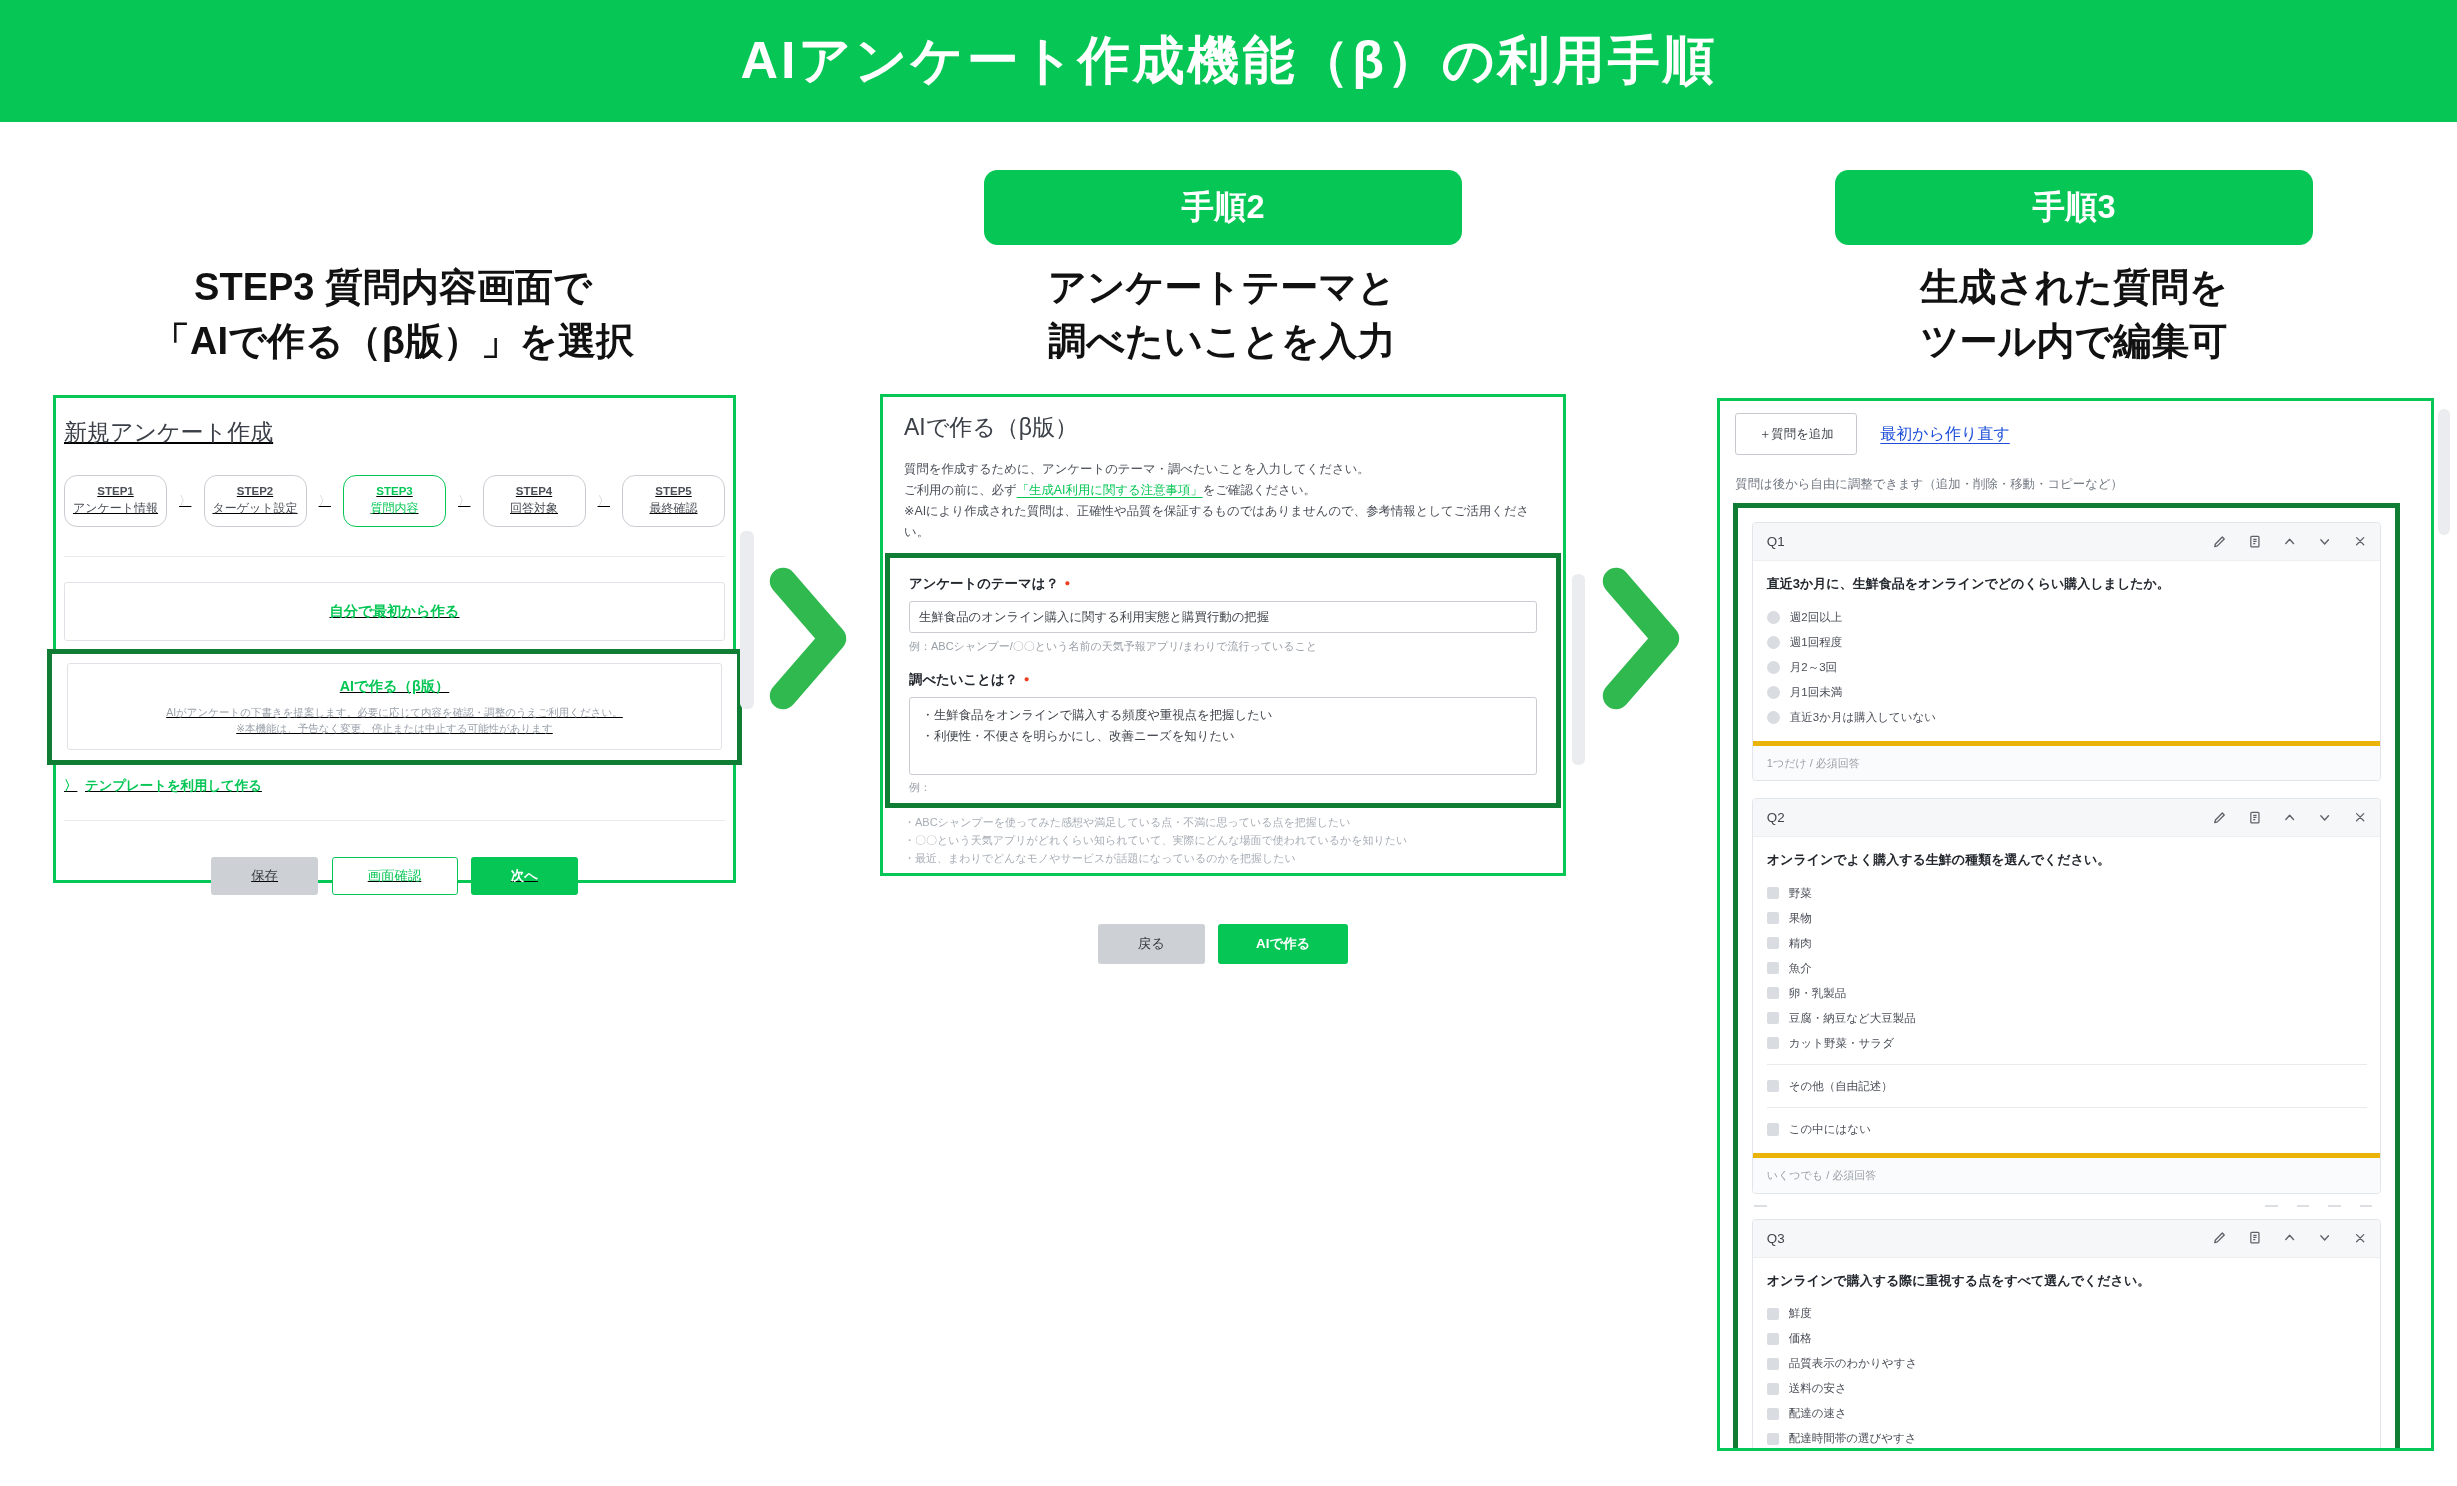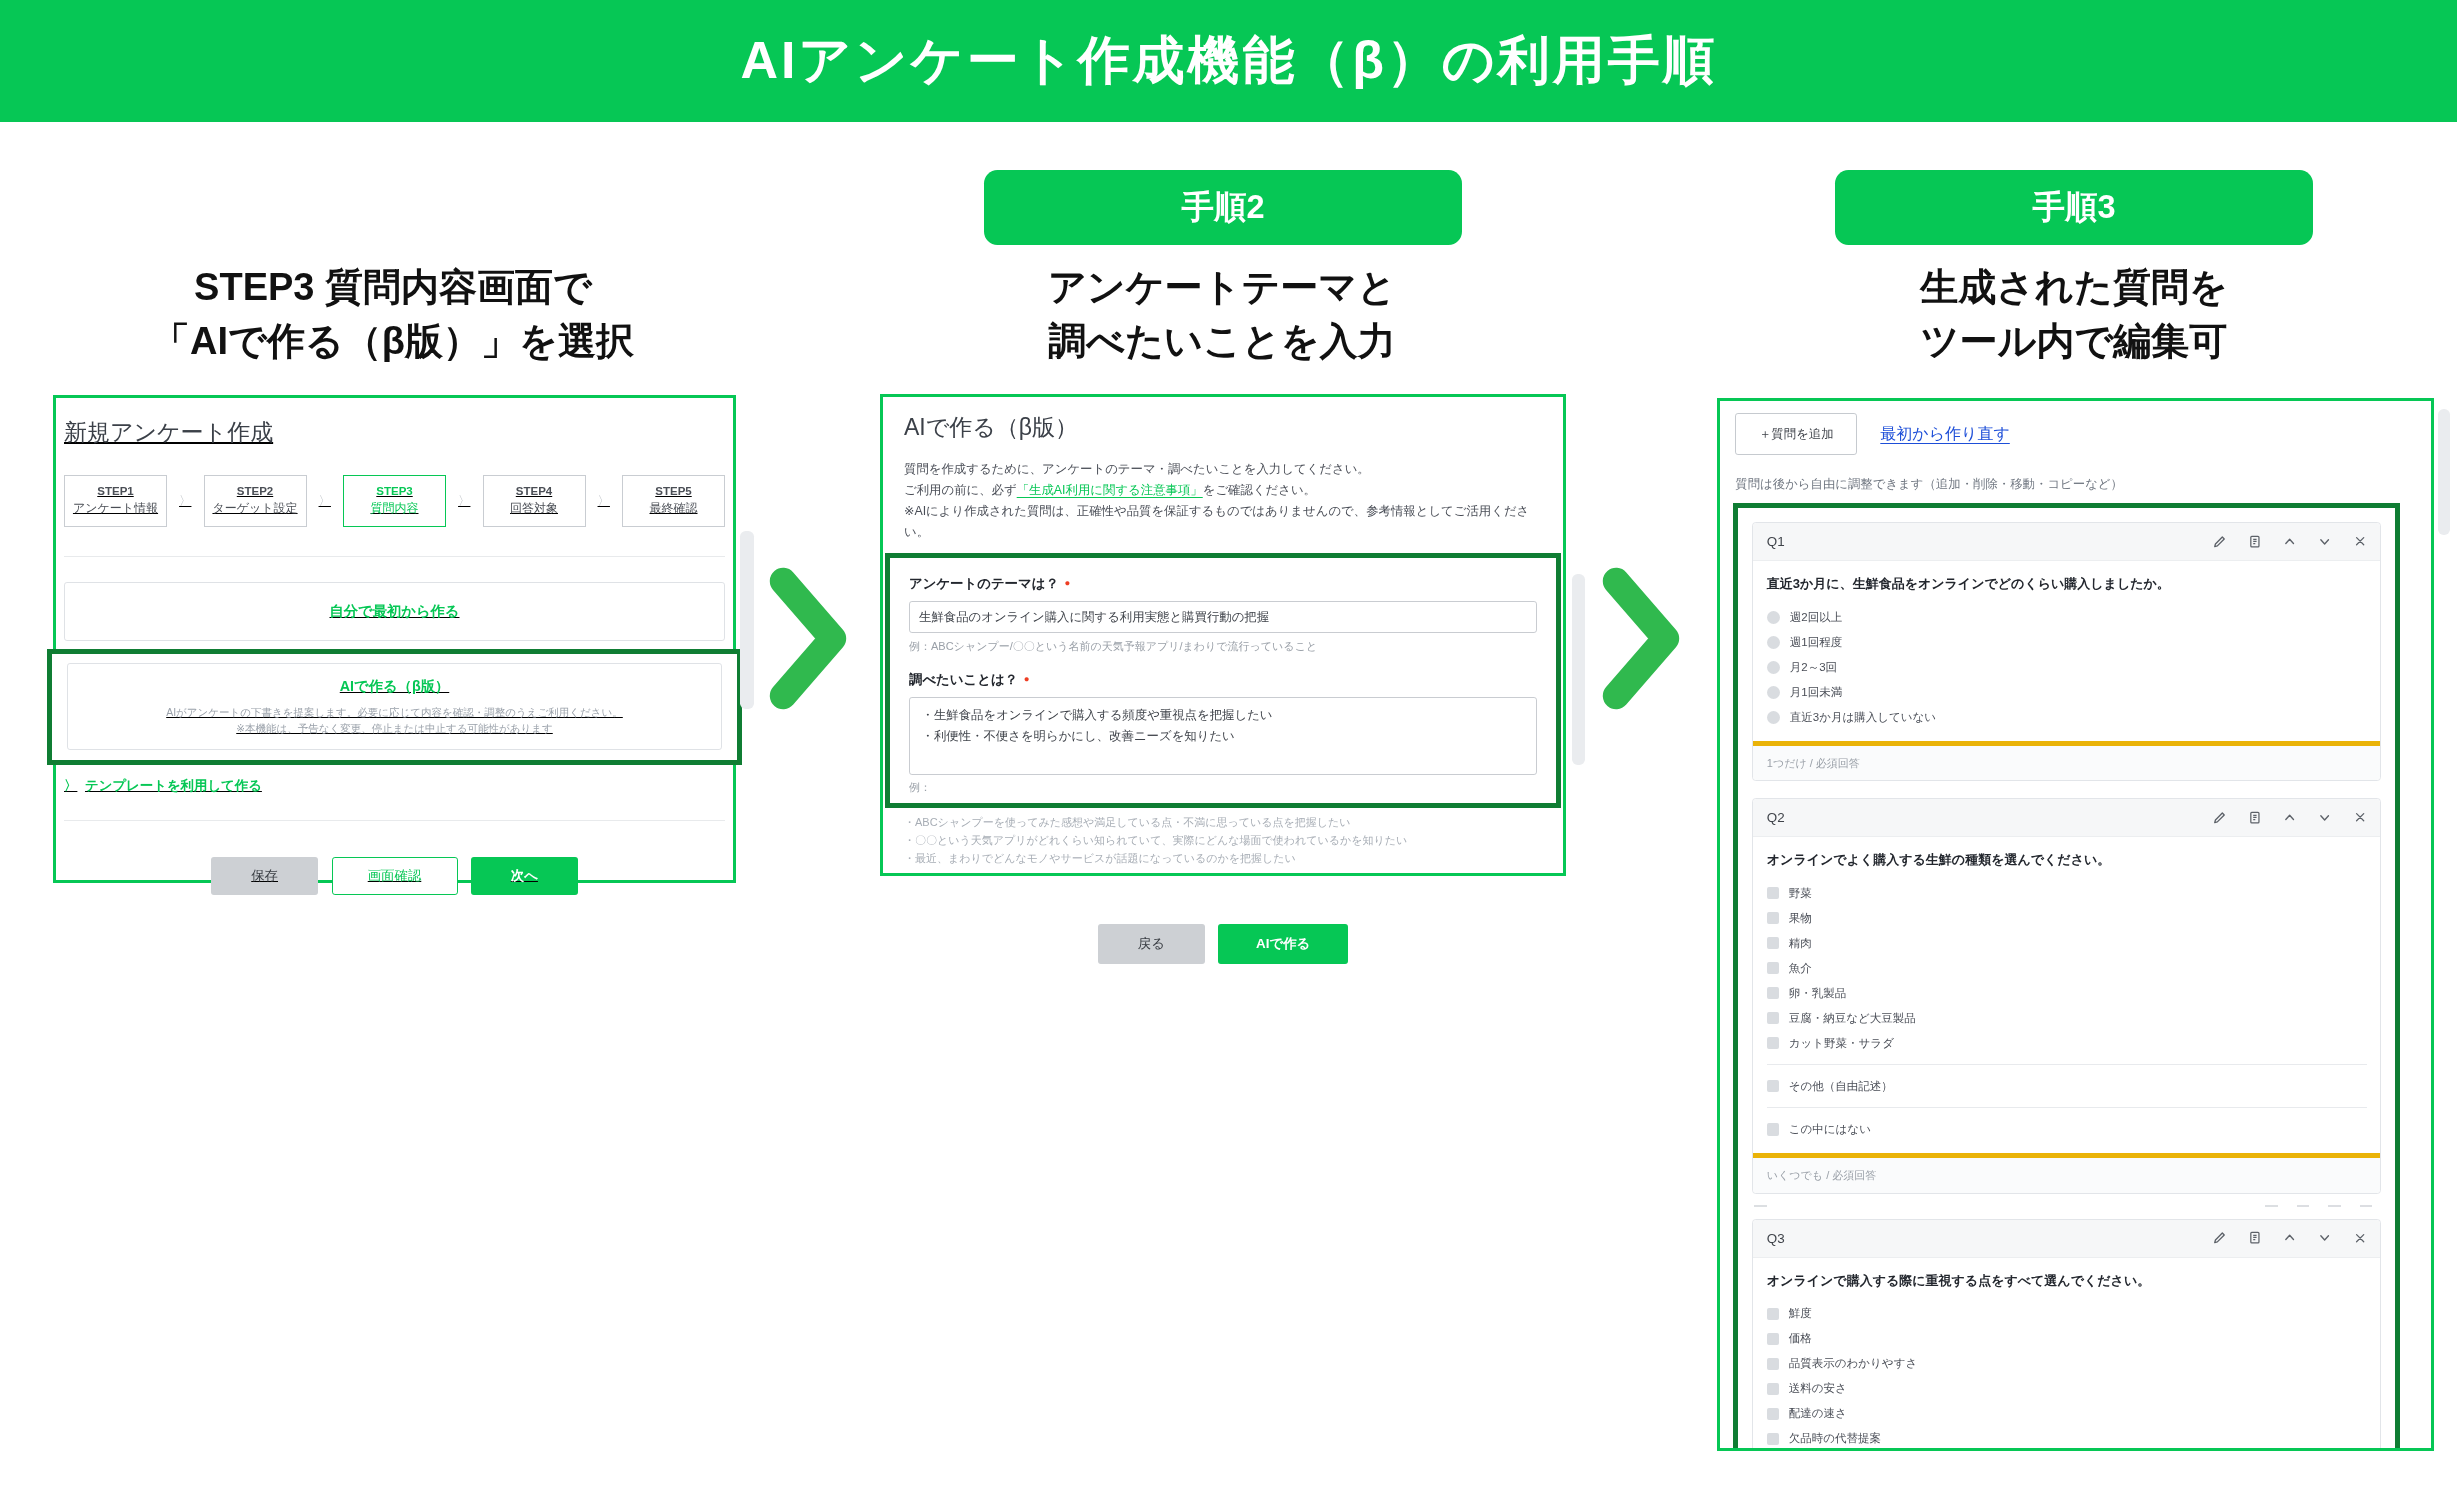--- a/index.html
+++ b/index.html
@@ -23,21 +23,21 @@
   
   .panel { position:absolute; background:#fff; border:3.8px solid #06C755; }
   #panel1 { left:53px;  top:395px; width:683px; height:488px; padding:19px 8px;text-decoration:underline; }
   #panel2 { left:880px; top:394px; width:686px; height:482px; padding:15.3px 21px; }
   #panel3 { left:1717px; top:398px; width:717px; height:1053px; padding:12.4px 15.3px; overflow:hidden; }
 
   .p-title { font-size:23px; color:#3b4048; }
 
   
   .wizard { display:flex; align-items:center; margin-top:27px; }
-  .wstep { width:103px; height:52px; border:1px solid #c9cdd2; border-radius:0; background:#fff;
+  .wstep { width:103px; height:52px; border:1px solid #c9cdd2; border-radius:13px; background:#fff;
            display:flex; flex-direction:column; align-items:center; justify-content:center; gap:3.8px; }
   .wstep .s { font-size:11.5px; color:#4a4e55; font-weight:700; }
   .wstep .l { font-size:12px; color:#4a4e55; }
   .wstep.active { border-color:#06C755; }
   .wstep.active .s, .wstep.active .l { color:#06C755; }
   .wchev { flex:1; text-align:center; color:#bcc0c5; font-size:12.4px; }
   .divider { height:1px; background:#e8eaec; }
   .div1 { margin:29px 0 0; } .div2 { margin:25px 0 0; }
   .self-card { margin-top:25px; height:59px; border:1px solid #dfe2e6; border-radius:2.9px;
                display:flex; align-items:center; justify-content:center;
@@ -428,20 +428,24 @@
           <div class="opt">
               <span class="cbox"></span>
               <span>送料の安さ</span>
             </div>
           <div class="opt">
               <span class="cbox"></span>
               <span>配達の速さ</span>
             </div>
           <div class="opt">
               <span class="cbox"></span>
+              <span>配達時間帯の選びやすさ</span>
+            </div>
+          <div class="opt">
+              <span class="cbox"></span>
               <span>欠品時の代替提案</span>
             </div>
 
         </div>
       </div>
 
     </div>
   </div>
 
   <div class="arrow" id="arrow1">

